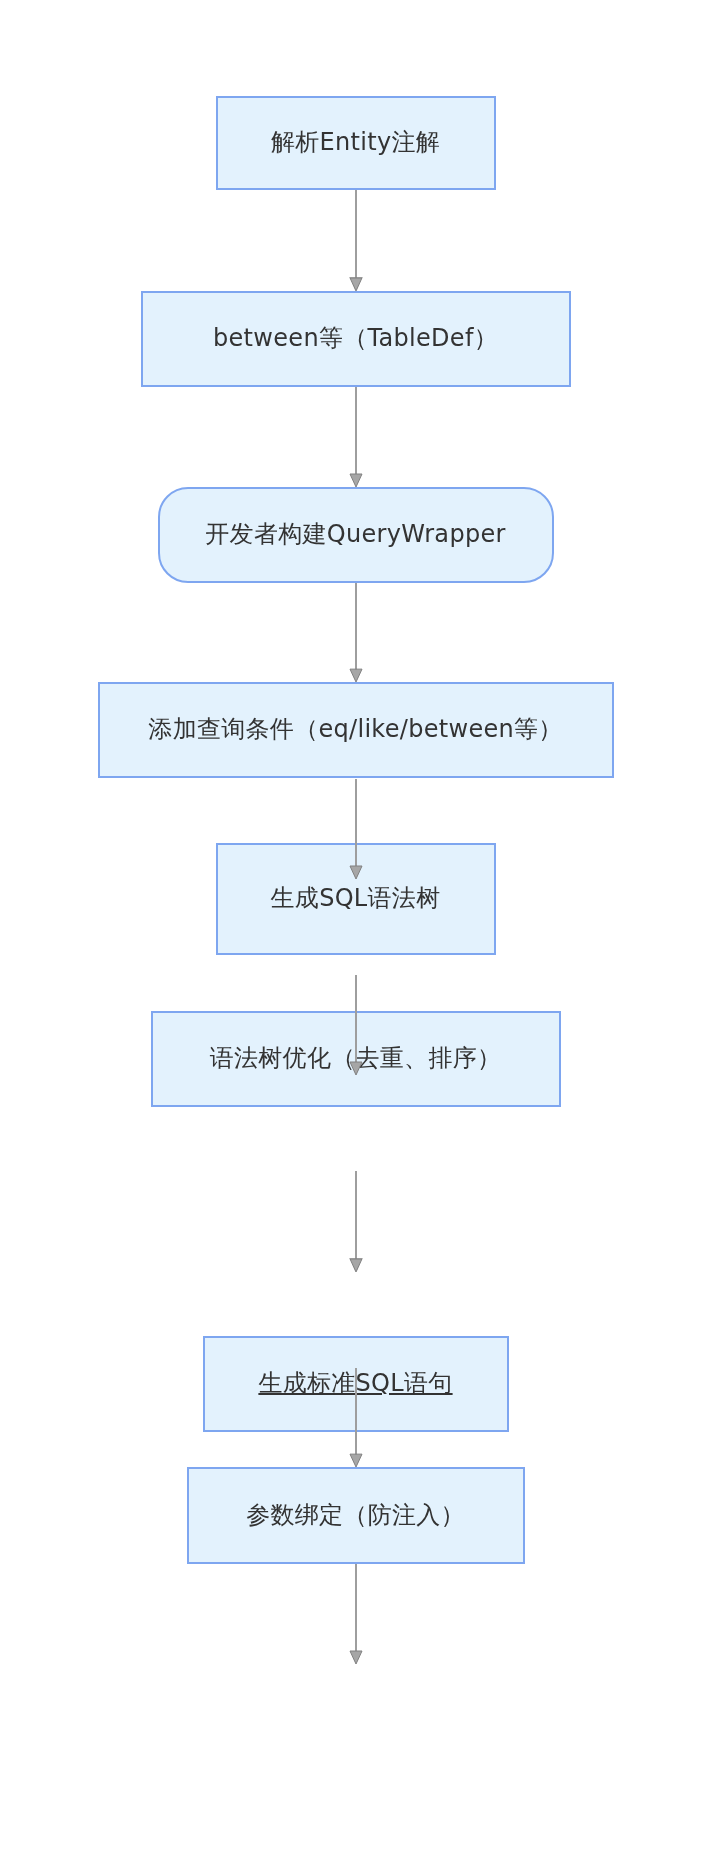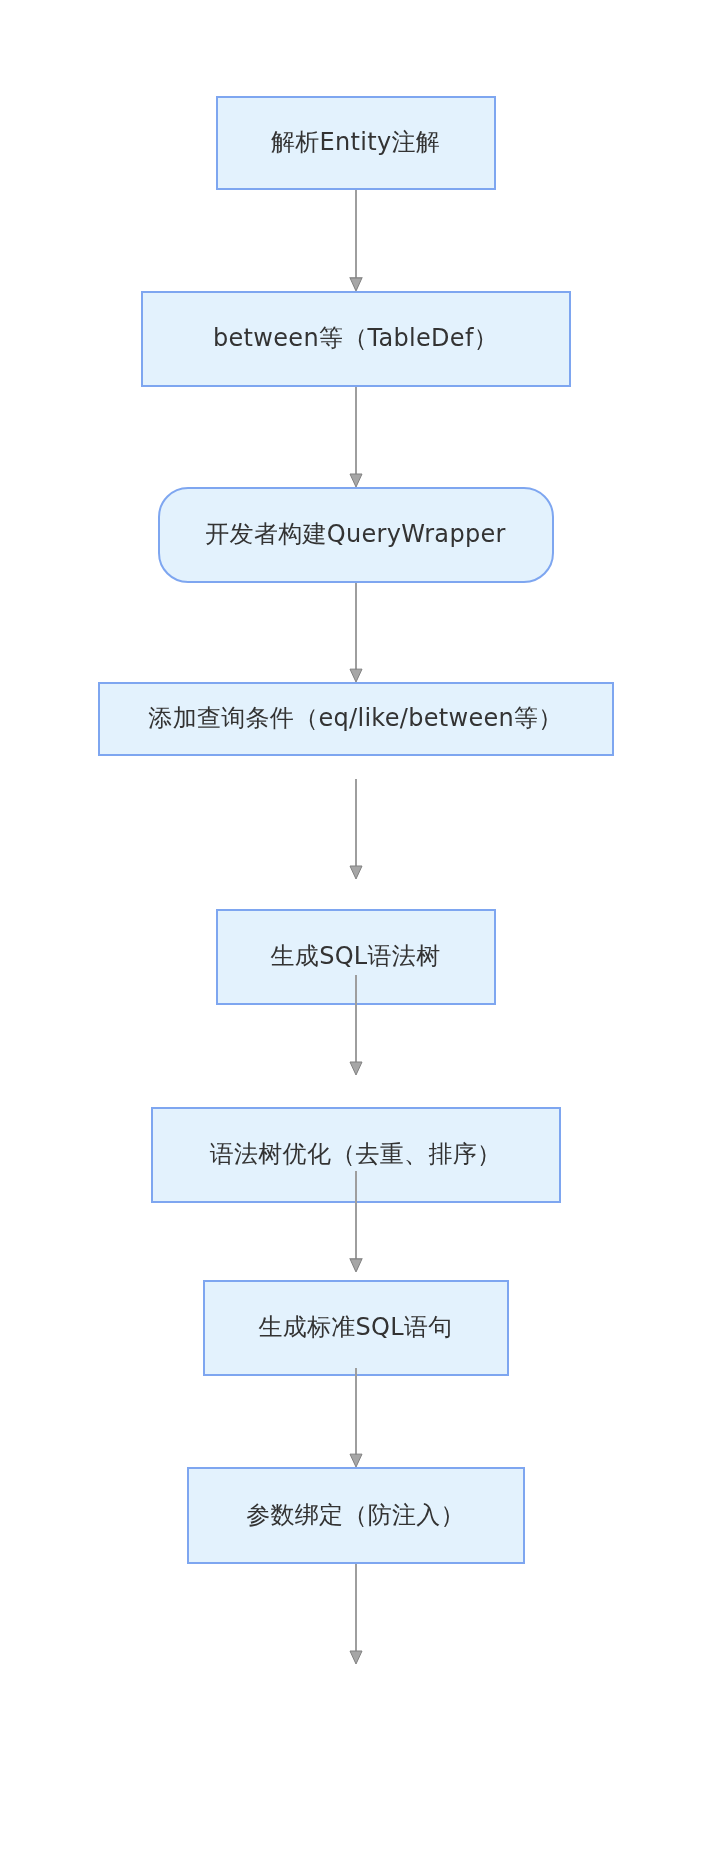--- a/index.html
+++ b/index.html
@@ -53,33 +53,33 @@
   </div>
 
   <div class="flow-node" style="top:291px; height:96px; width:430px;">
     <span>between等（TableDef）</span>
   </div>
 
   <div class="flow-node" style="top:487px; height:96px; width:396px;border-radius:30px;">
     <span>开发者构建QueryWrapper</span>
   </div>
 
-  <div class="flow-node" style="top:682px; height:74px; width:516px;">
+  <div class="flow-node" style="top:682px; height:96px; width:516px;">
     <span>添加查询条件（eq/like/between等）</span>
   </div>
 
-  <div class="flow-node" style="top:909px; height:96px; width:280px;">
+  <div class="flow-node" style="top:843px; height:112px; width:280px;">
     <span>生成SQL语法树</span>
   </div>
 
-  <div class="flow-node" style="top:1107px; height:96px; width:410px;">
+  <div class="flow-node" style="top:1011px; height:96px; width:410px;">
     <span>语法树优化（去重、排序）</span>
   </div>
 
-  <div class="flow-node" style="top:1280px; height:96px; width:306px;">
+  <div class="flow-node" style="top:1336px; height:96px; width:306px;text-decoration:underline;">
     <span>生成标准SQL语句</span>
   </div>
 
   <div class="flow-node" style="top:1467px; height:97px; width:338px;">
     <span>参数绑定（防注入）</span>
   </div>
 
 
   <div class="flow-arrow" style="top:190px; height:101px;">
     <svg viewBox="0 0 17 100" preserveAspectRatio="none">

